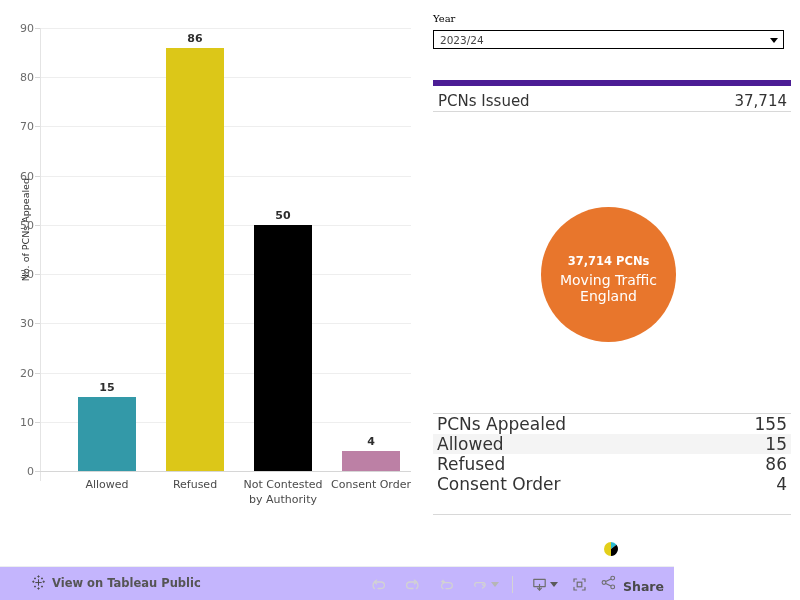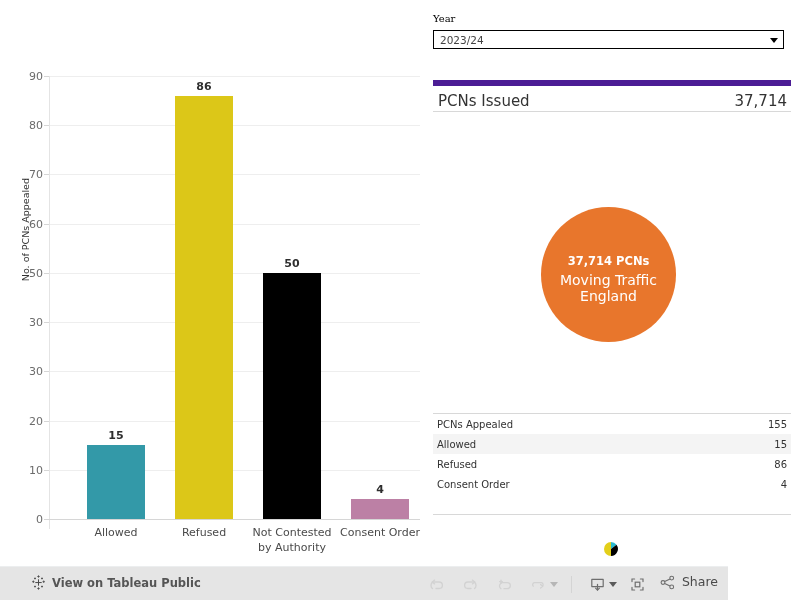--- a/index.html
+++ b/index.html
@@ -36,25 +36,24 @@
     width: 16px;
     font-size: 9.5px;
     color: #333333;
     writing-mode: vertical-rl;
     transform: rotate(180deg);
     white-space: nowrap;
     letter-spacing: 0px;
   }
   .plot {
     position: absolute;
-    left: 49px;
+    left: 40px;
     top: 18px;
     width: 371px;
     height: 454px;
-    margin-top: 48px;
   }
   .gridline {
     position: absolute;
     left: 0;
     width: 371px;
     height: 1px;
     background: #eeeeee;
   }
   .axis-vline {
     position: absolute;
@@ -201,21 +200,21 @@
     font-size: 14px;
     color: #ffffff;
   }
 
   .stat-table {
     position: absolute;
     left: 8px;
     top: 414px;
     width: 358px;
     border-collapse: collapse;
-    font-size: 10px;
+    font-size: 17px;
     color: #333333;
   }
   .stat-table tr { height: 20px; }
   .stat-table td {
     padding: 0 4px;
     border: none;
   }
   .stat-table tr.alt td { background: #f4f4f4; }
   .stat-table td.num { text-align: right; }
   .stat-top-rule {
@@ -241,23 +240,23 @@
     top: 541px;
     width: 14px;
     height: 14px;
   }
 
   
   .footer {
     position: absolute;
     left: 0;
     top: 566px;
-    width: 728px;
+    width: 674px;
     height: 34px;
-    background: #e5e5e5;
+    background: #c4b5fd;
     border-top: 1px solid #eceeef;
     box-sizing: border-box;
   }
   .tableau-link {
     position: absolute;
     left: 31px;
     top: 8px;
     display: flex;
     align-items: center;
     gap: 6px;
@@ -295,26 +294,27 @@
   }
   .tb-caret.dark { border-top-color: #5a5a5a; }
   .tb-divider {
     width: 1px;
     height: 17px;
     background: #d4d4d4;
     margin: 0 9px;
   }
   .tb-share {
     display: flex;
-    align-items: flex-start;
+    align-items: flex-end;
     gap: 6px;
     font-size: 12.5px;
     color: #4a4a4a;
     cursor: pointer;
     padding-left: 4px;
+    font-weight: bold;
   }
 </style>
 </head>
 <body>
 
 <div class="viz">
 
   <div class="chart-panel">
 
     <div class="y-axis-title">No. of PCNs Appealed</div>

